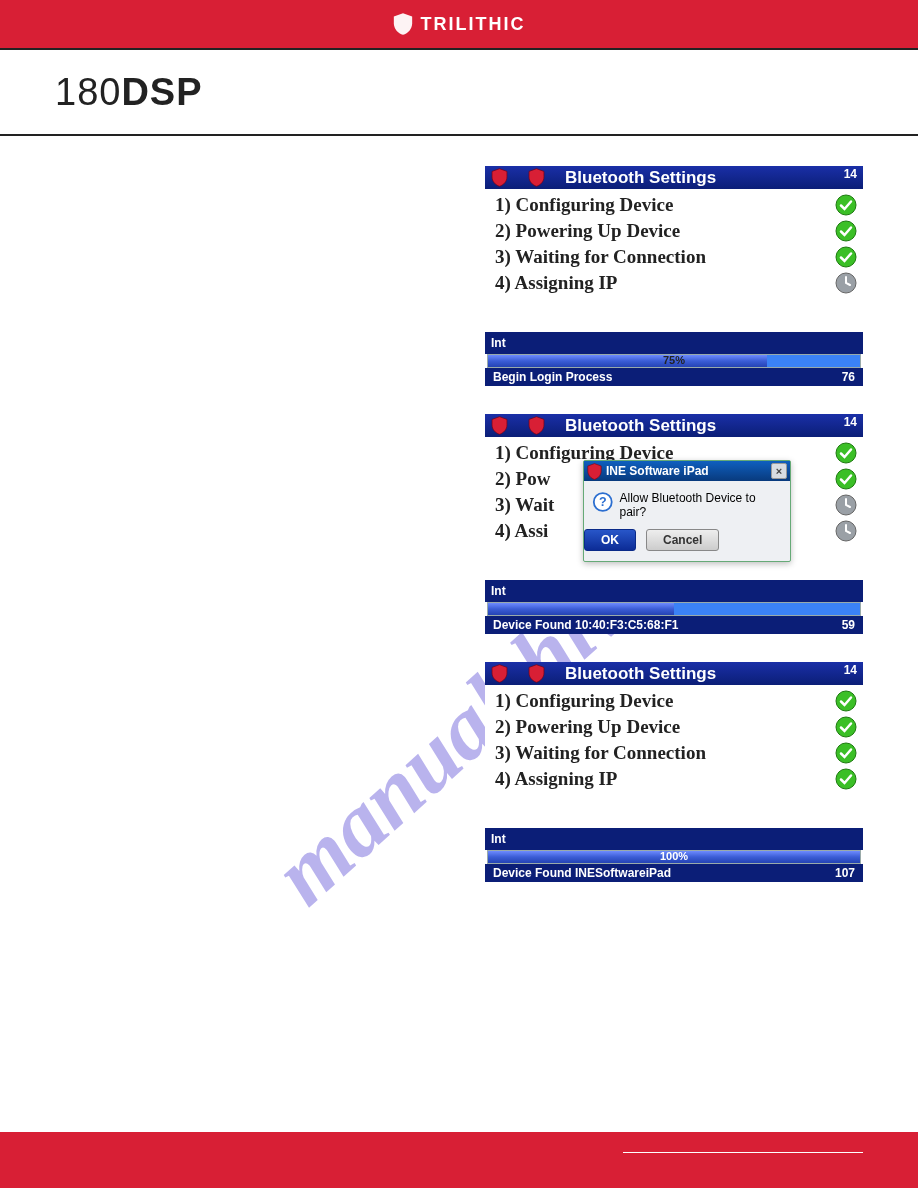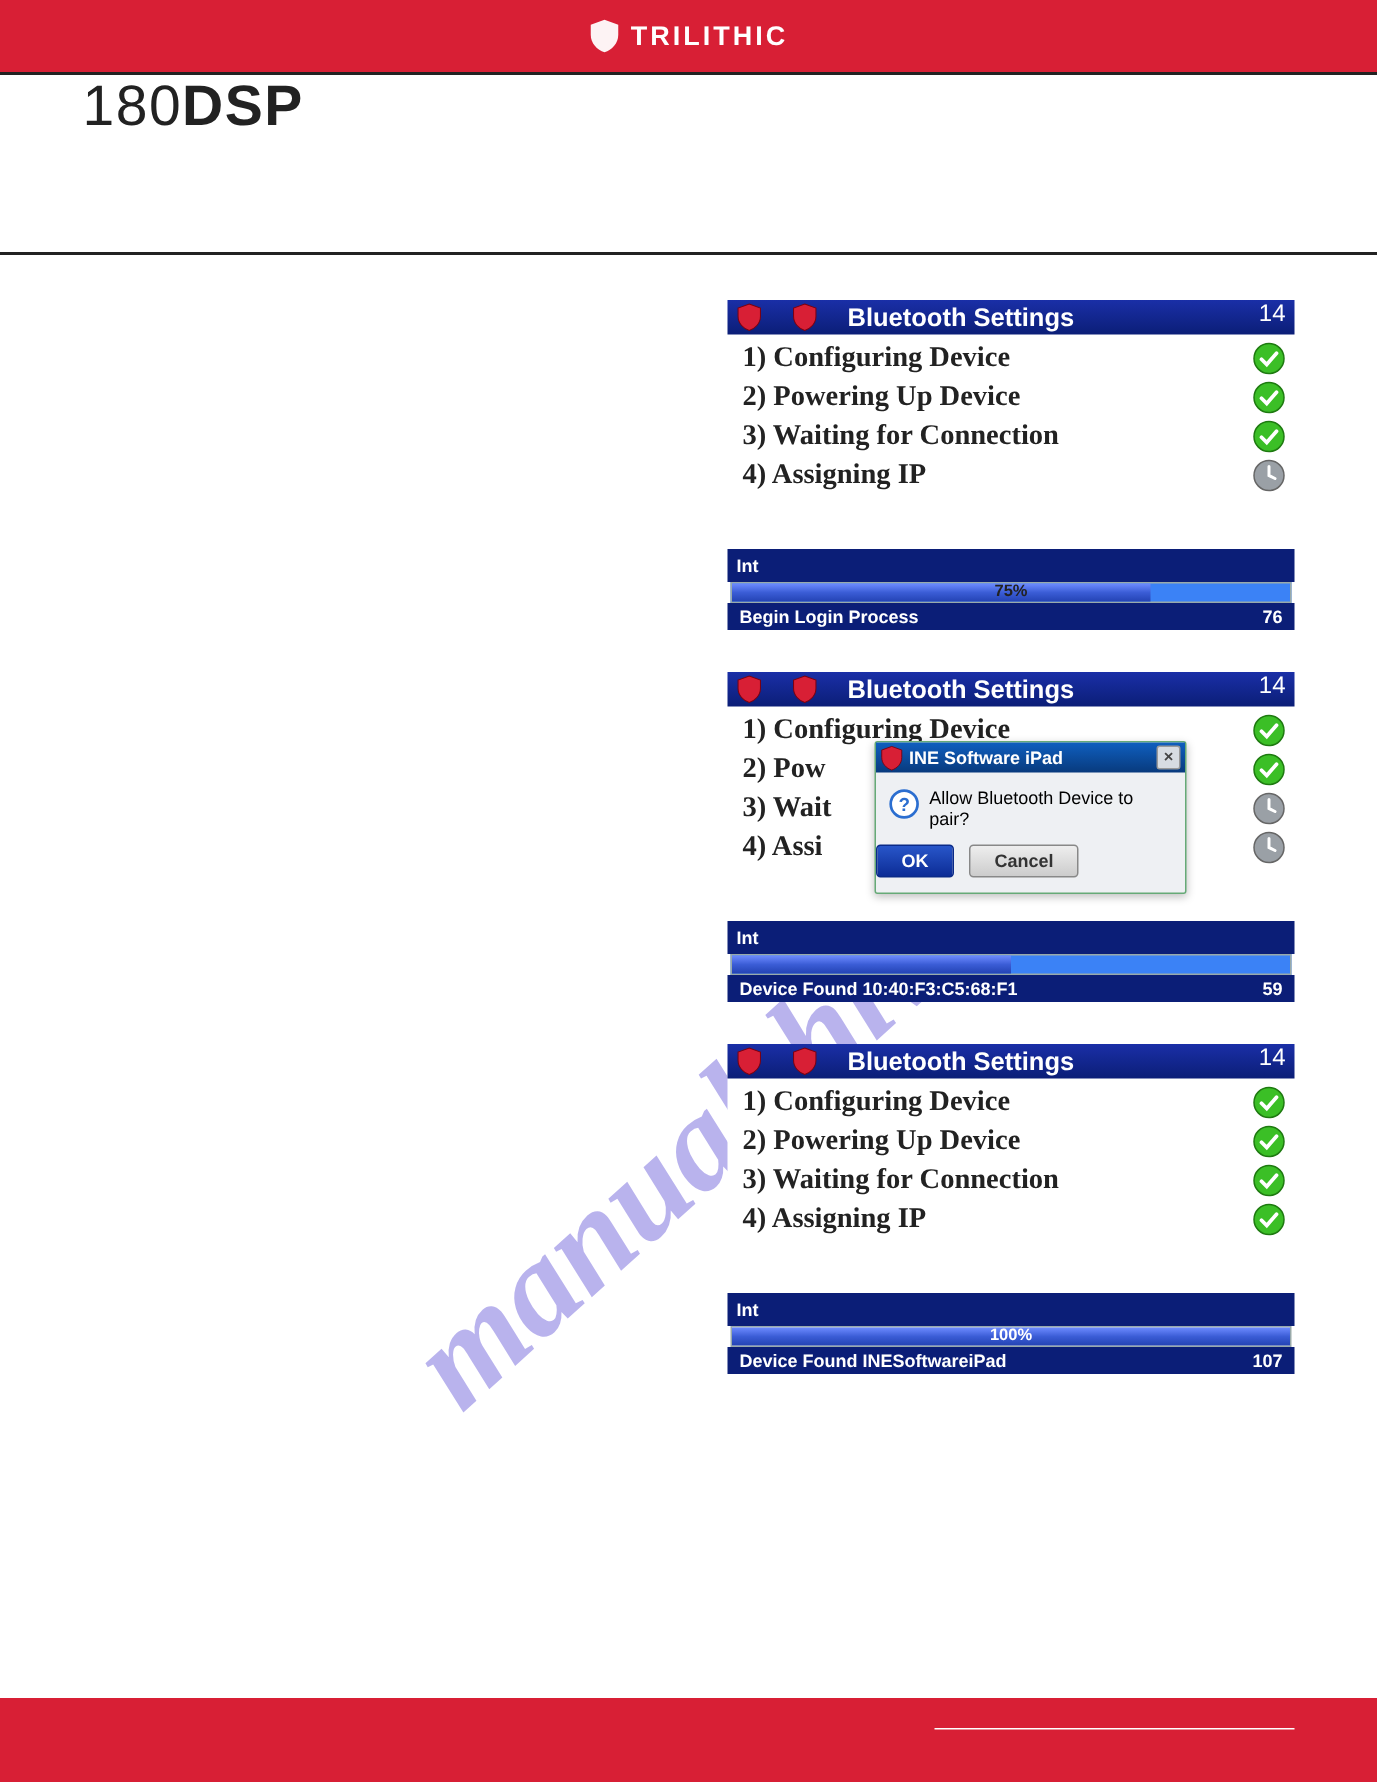--- a/index.html
+++ b/index.html
@@ -4,32 +4,32 @@
 <style>
   * { margin: 0; padding: 0; box-sizing: border-box; }
   body { font-family: Arial, Helvetica, sans-serif; background: #fff; width: 918px; height: 1188px; position: relative; overflow: hidden; }
 
   
   .topbar { background: #d81f35; height: 48px; display: flex; align-items: center; justify-content: center; }
   .brand { color: #ffffff; font-weight: 600; letter-spacing: 2px; font-size: 18px; display: flex; align-items: center; gap: 8px; }
   .brand-shield { width: 20px; height: 24px; }
 
   
-  .productbar { border-top: 2px solid #222; border-bottom: 2px solid #222; height: 122px; padding: 0 55px; display: flex; align-items: flex-start; }
+  .productbar { border-top: 2px solid #222; border-bottom: 2px solid #222; height: 88px; padding: 0 55px; display: flex; align-items: center; }
   .productname { font-size: 38px; font-weight: 400; color: #222; letter-spacing: 1px; }
   .productname .dsp { font-weight: 900; letter-spacing: 1px; }
 
   
   .content { position: relative; padding: 20px 55px 0; height: 978px; }
   .screens { display: flex; flex-direction: column; align-items: flex-end; gap: 28px; margin-top: 10px; }
 
   
   .screen { width: 378px; position: relative; background: #fff; }
   .titlebar { background: linear-gradient(#1a2fa7, #0b1e77); color: #fff; font-weight: bold; display: flex; align-items: center; padding: 2px 6px; gap: 20px; height: 23px; position: relative; }
-  .titlebar .hb { font-size: 16px; position: absolute; right: 6px; top: 1px; color: #fff; font-weight: normal; }
+  .titlebar .hb { font-size: 12px; position: absolute; right: 6px; top: 1px; color: #fff; font-weight: bold; }
   .titlebar .title { font-size: 17px; }
   .shield-sm { width: 17px; height: 19px; }
 
   .steps { padding: 3px 6px 2px 10px; }
   .step { display: flex; align-items: center; justify-content: space-between; font-weight: bold; font-size: 19px; color: #222; height: 26px; font-family: Liberation Serif, serif; }
   .status-icon { width: 22px; height: 22px; display: flex; align-items: center; justify-content: center; }
 
   .spacer { height: 34px; }
 
   .progress-area { position: relative; }

